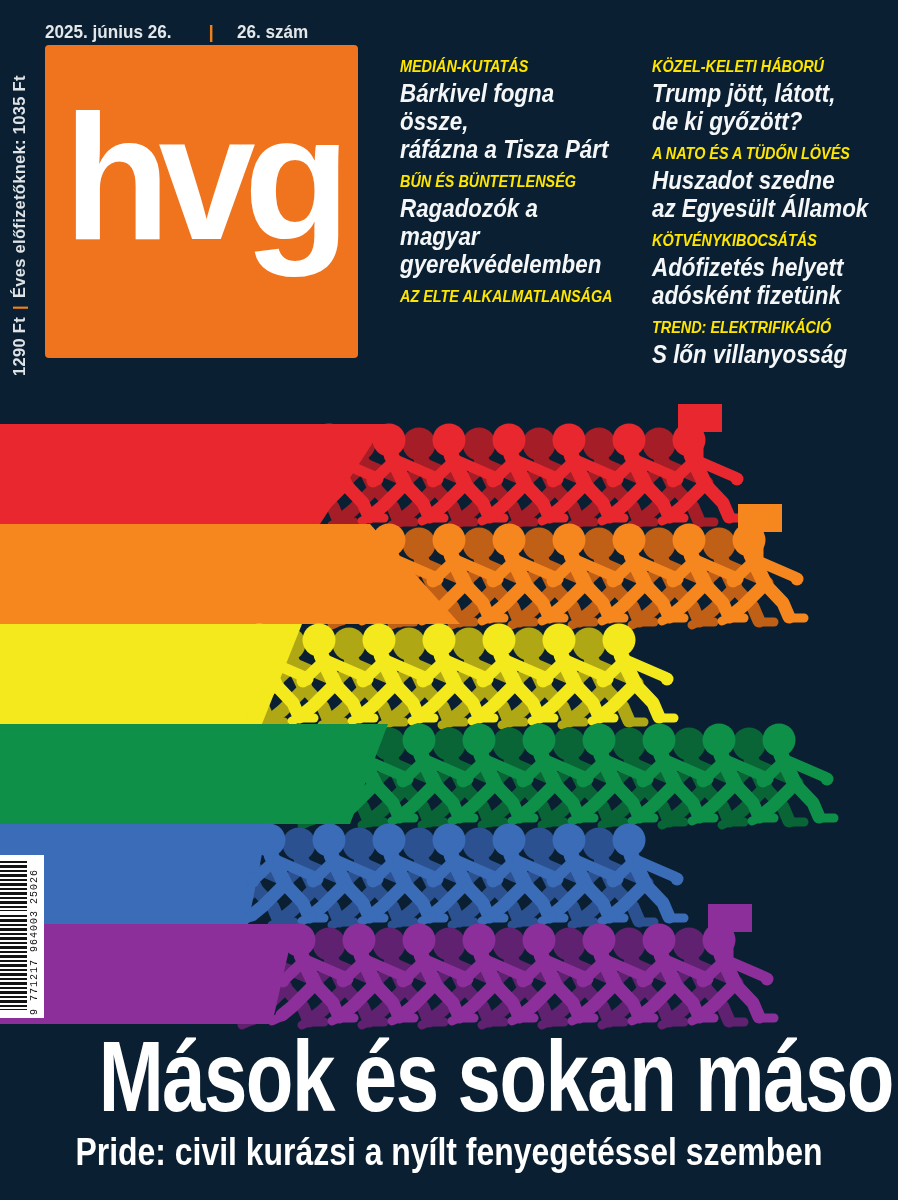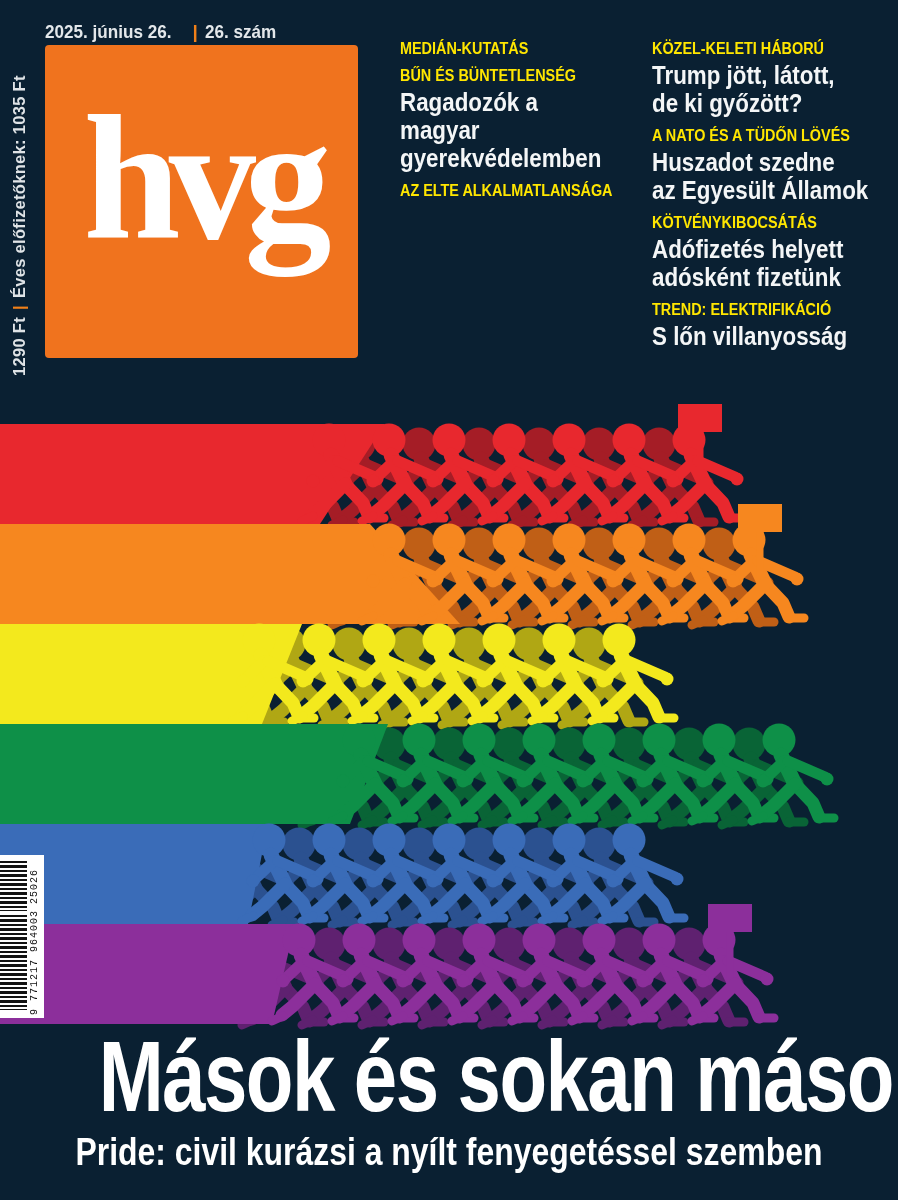--- a/index.html
+++ b/index.html
@@ -4,45 +4,45 @@
 <style>
   html,body{margin:0;padding:0;background:#333;}
   .cover{
     position:relative;width:898px;height:1200px;overflow:hidden;
     background:#0a2032;
     font-family:"Liberation Sans",sans-serif;
   }
   
   .datebar{
     position:absolute;left:45px;top:22px;height:20px;
-    display:flex;align-items:center;gap:7px;
+    display:flex;align-items:center;gap:23px;
     font-size:19px;font-weight:700;color:#e3e7ea;white-space:nowrap;
   }
   .datebar .txt{display:inline-block;transform:scaleX(.9);transform-origin:left center;}
   .pipe{color:#f08019;font-weight:700;}
   
   .spine{
     position:absolute;left:10px;top:36px;height:340px;
     writing-mode:vertical-rl;transform:rotate(180deg);
     display:flex;align-items:center;justify-content:flex-start;gap:7px;
     font-size:16.5px;font-weight:700;color:#dfe3e6;letter-spacing:.3px;white-space:nowrap;
   }
   
   .logo{
     position:absolute;left:45px;top:45px;width:313px;height:313px;
     background:#f0731e;border-radius:4px;
-    display:flex;align-items:center;justify-content:center;font-family:Liberation Serif, serif;
+    display:flex;align-items:center;justify-content:center;
   }
   .logo span{
     color:#fff;font-size:178px;font-weight:700;letter-spacing:-12px;
     display:inline-block;transform:scaleX(.98);
     line-height:1;margin-top:-48px;
   }
   
-  .hcol{position:absolute;top:40px;width:252px;z-index:2;}
+  .hcol{position:absolute;top:58px;width:252px;z-index:2;font-style:italic;}
   .col-left{left:400px;}
   .col-right{left:652px;}
   .hblock{margin-bottom:10px;}
   .kicker{
     font-size:16px;font-weight:700;color:#ffe600;line-height:17px;margin-bottom:4px;
   }
   .kicker span{display:inline-block;transform:scaleX(.9);transform-origin:left center;white-space:nowrap;}
   .hl{
     font-size:26px;font-weight:700;color:#f4f6f7;line-height:28px;
   }
@@ -95,20 +95,22 @@
     <span>Éves előfizetőknek: 1035 Ft</span>
   </div>
 
   <div class="logo">
     <span>hvg</span>
   </div>
 
   <div class="hcol col-left" id="col-left">
       <div class="hblock">
         <div class="kicker"><span>MEDIÁN-KUTATÁS</span></div>
+        <div class="hl"><span>Bárkivel fogna össze,
+ráfázna a Tisza Párt</span></div>
       </div>
       <div class="hblock">
         <div class="kicker"><span>BŰN ÉS BÜNTETLENSÉG</span></div>
         <div class="hl"><span>Ragadozók a magyar
 gyerekvédelemben</span></div>
       </div>
       <div class="hblock">
         <div class="kicker"><span>AZ ELTE ALKALMATLANSÁGA</span></div>
       </div>
     </div>

